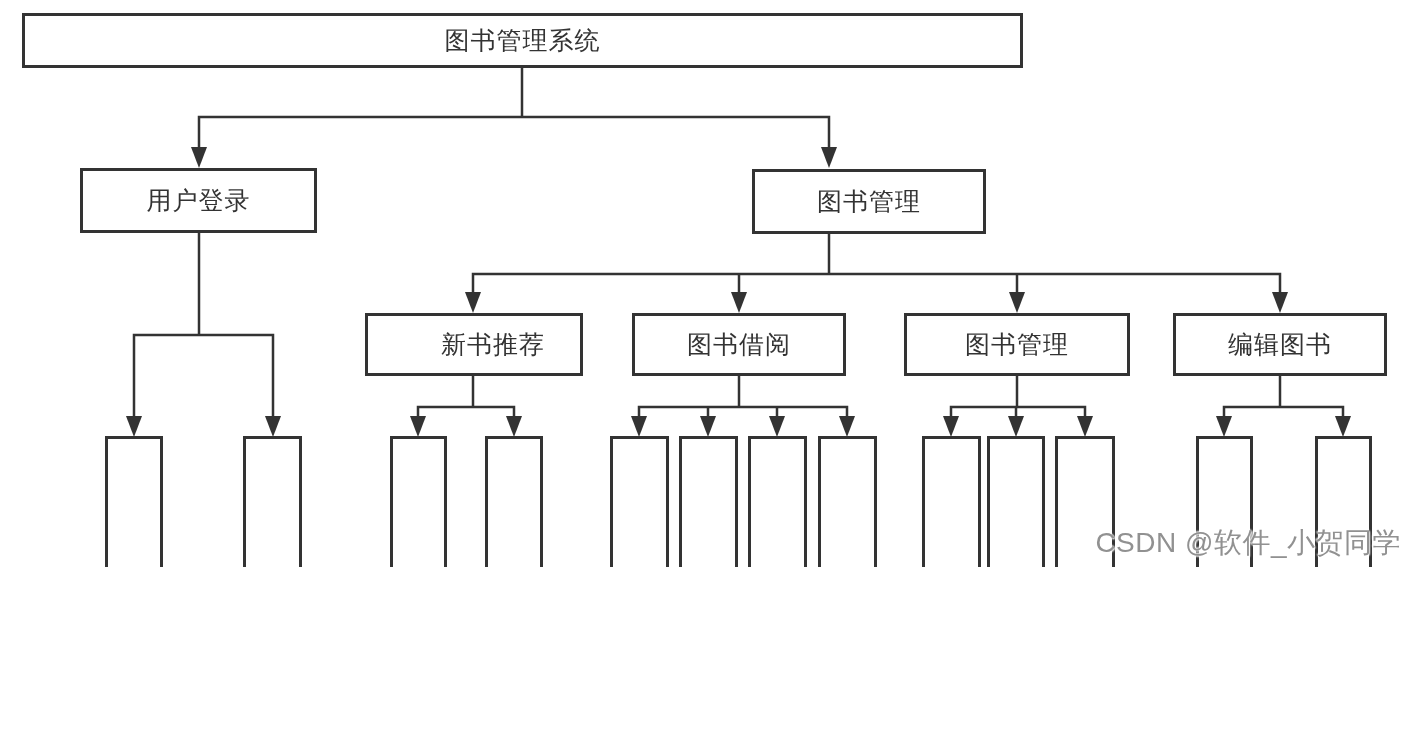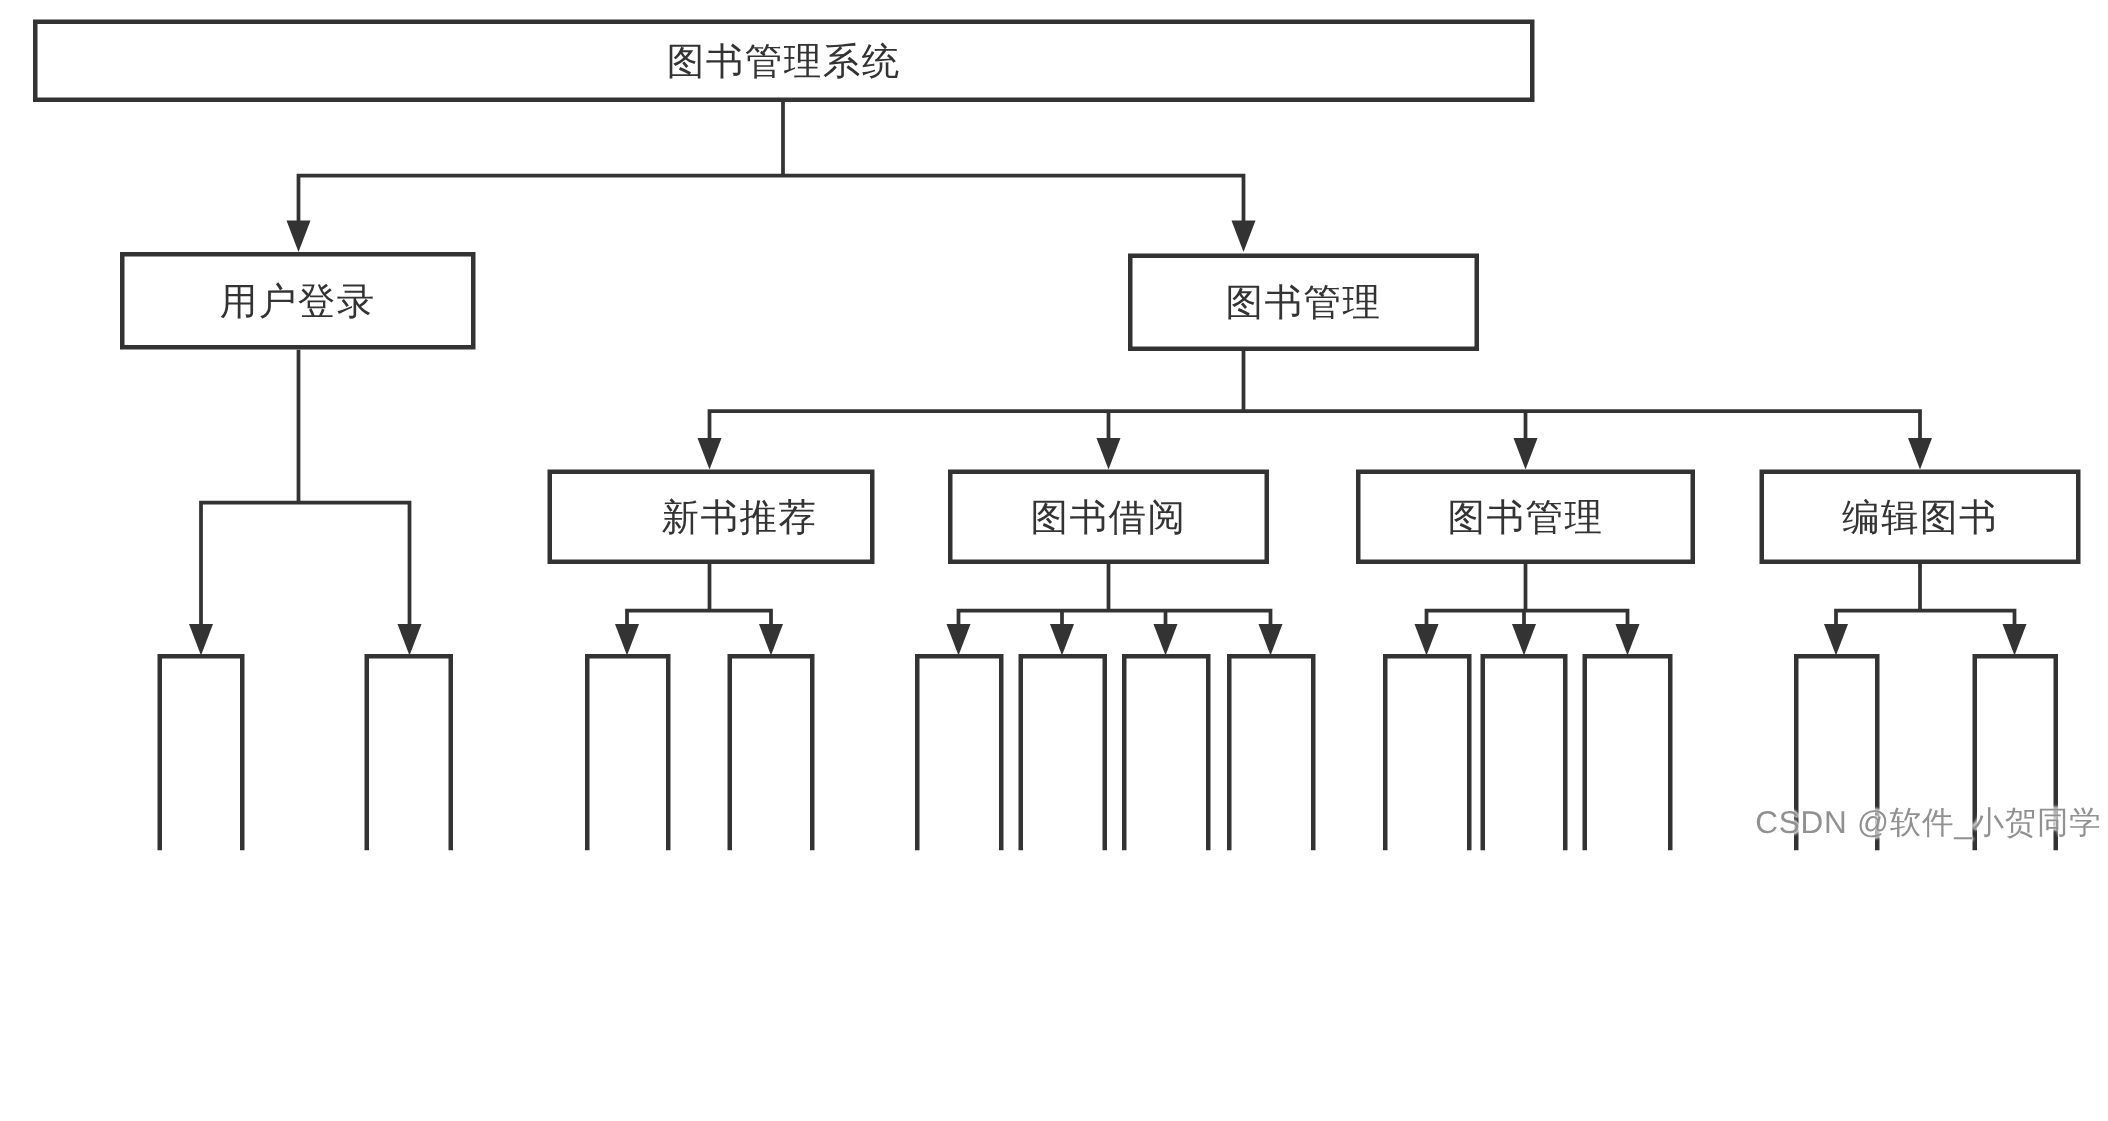--- a/index.html
+++ b/index.html
@@ -52,21 +52,21 @@
     letter-spacing: 5px;
     color: #333333;
     line-height: 1;
     white-space: nowrap;
   }
   .watermark {
     position: absolute;
     right: 4px;
     bottom: 5px;
     z-index: 2;
-    font-size: 21px;
+    font-size: 28px;
     letter-spacing: 0.5px;
     color: #919191;
     text-shadow: 0 0 2px #ffffff, 1px 1px 2px #ffffff, -1px -1px 2px #ffffff;
     white-space: nowrap;
   }
 </style>
 </head>
 <body>
 
 <div id="stage">

